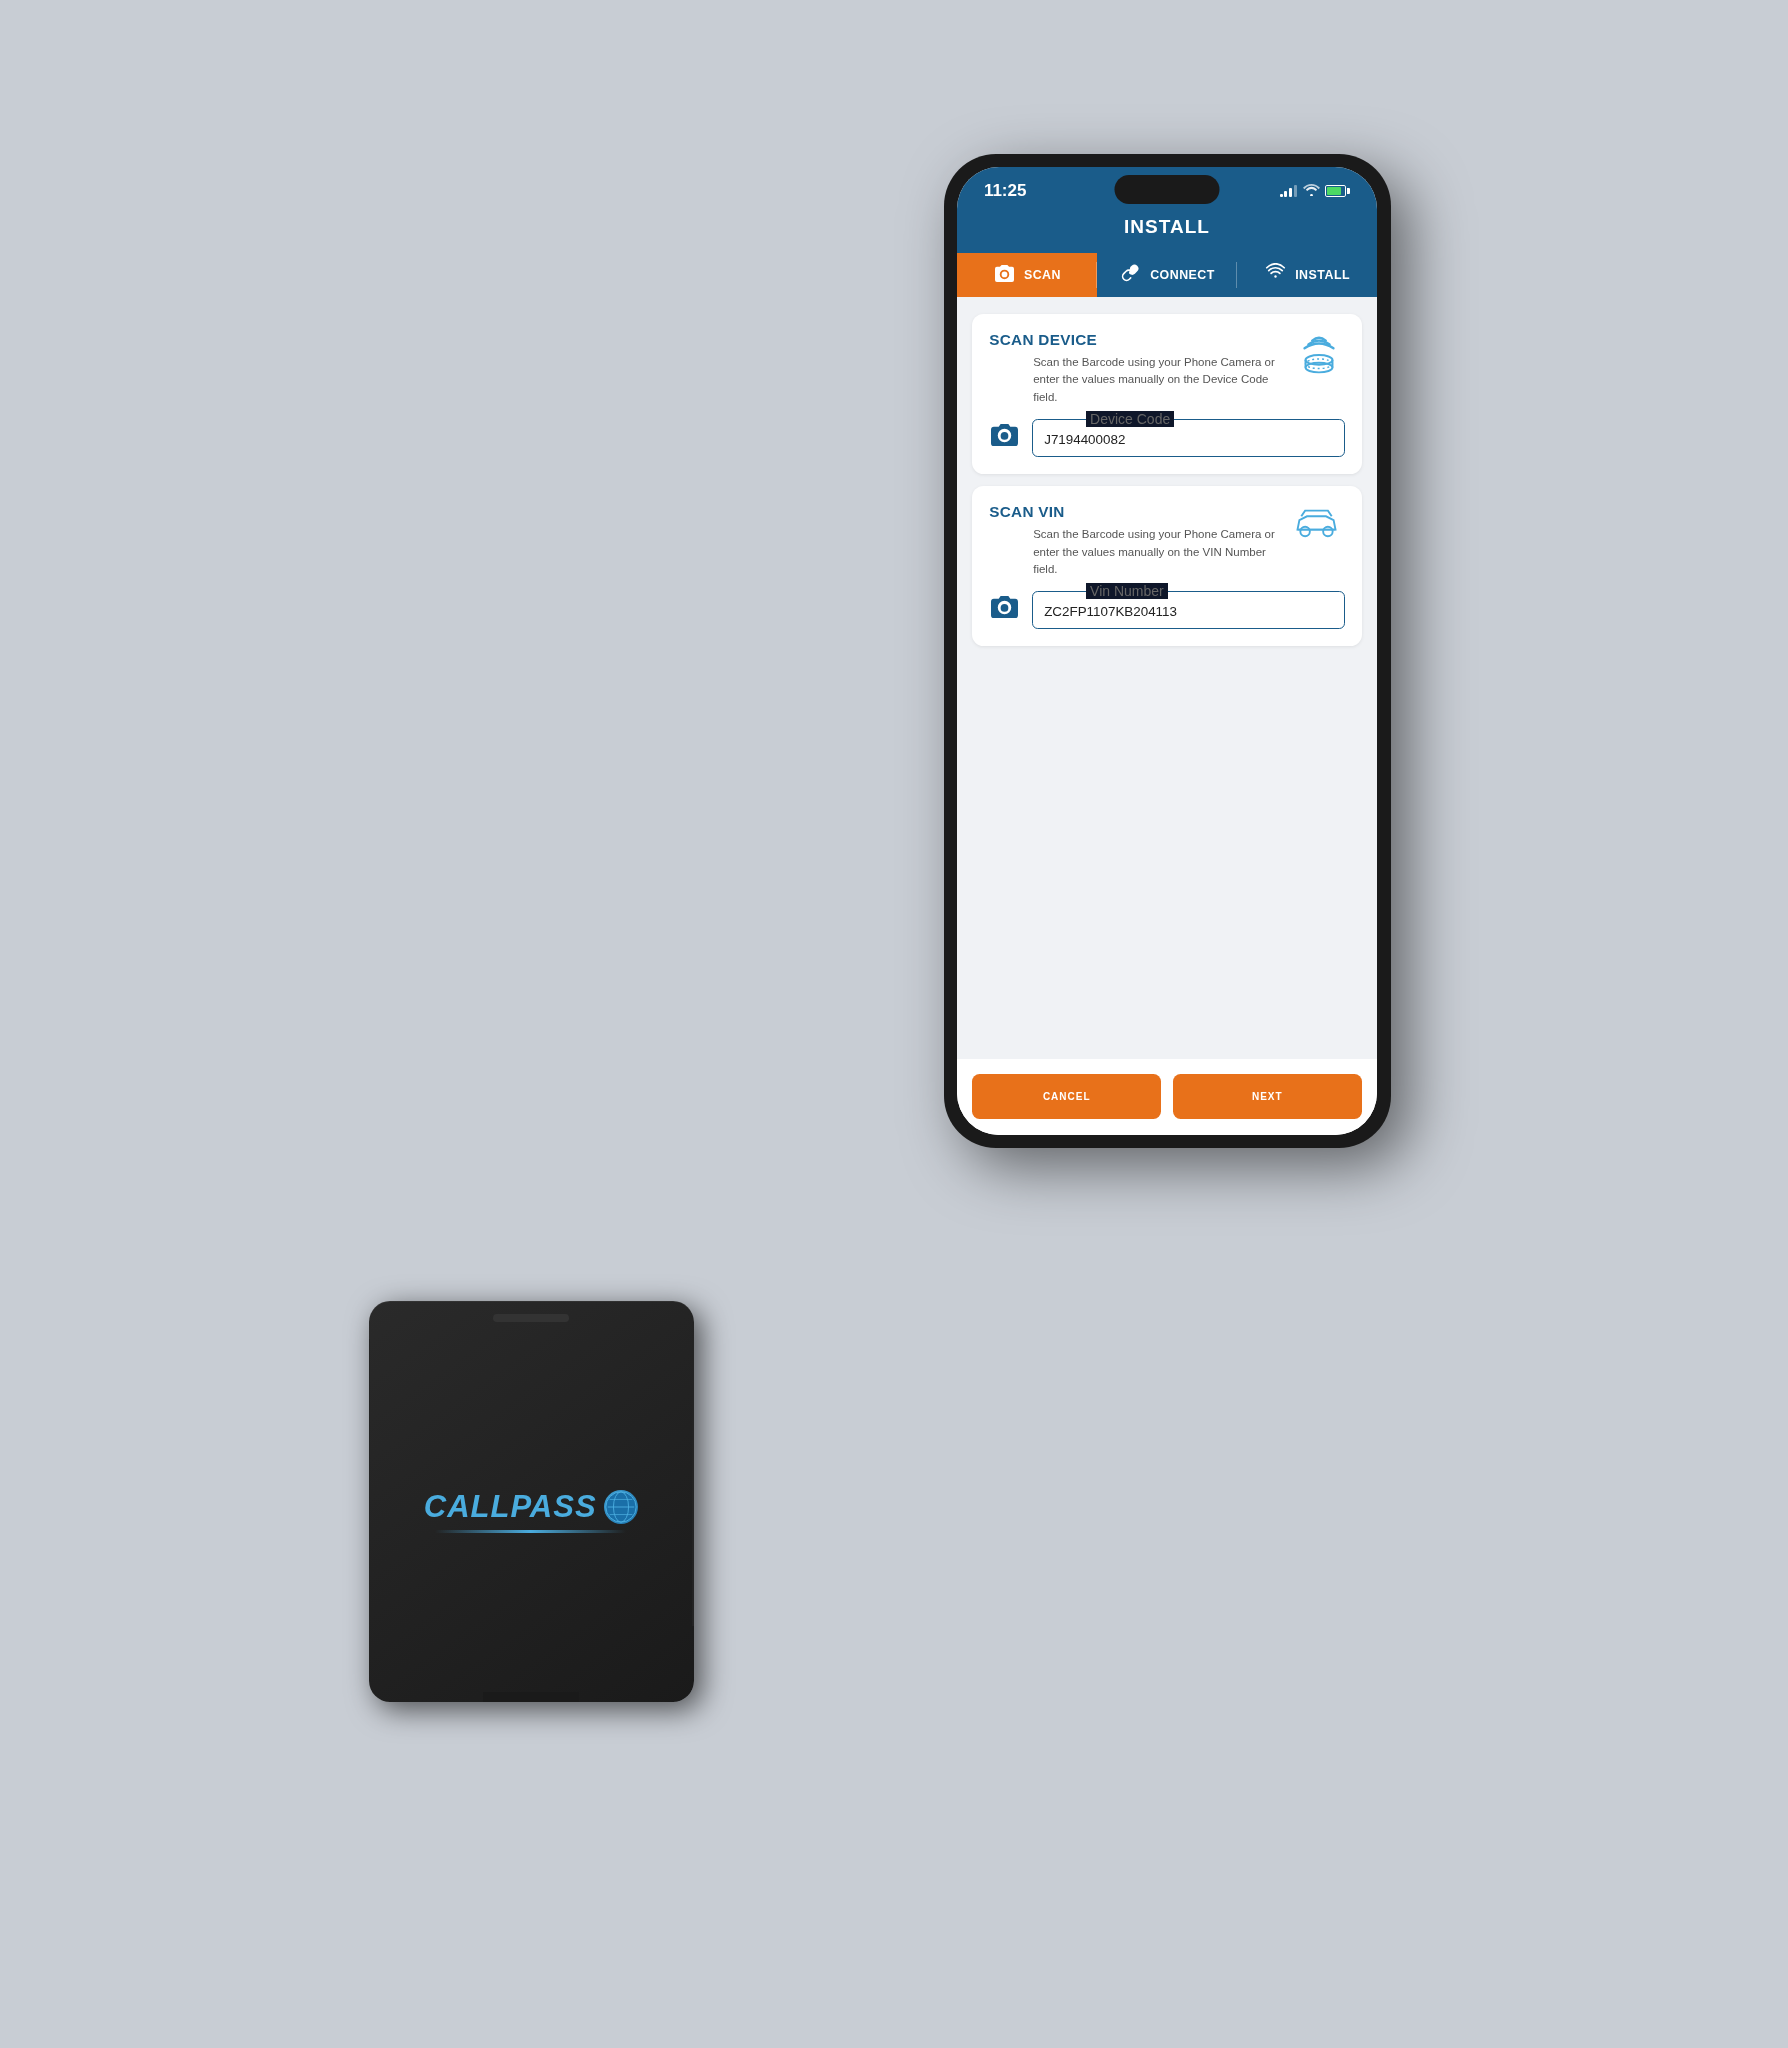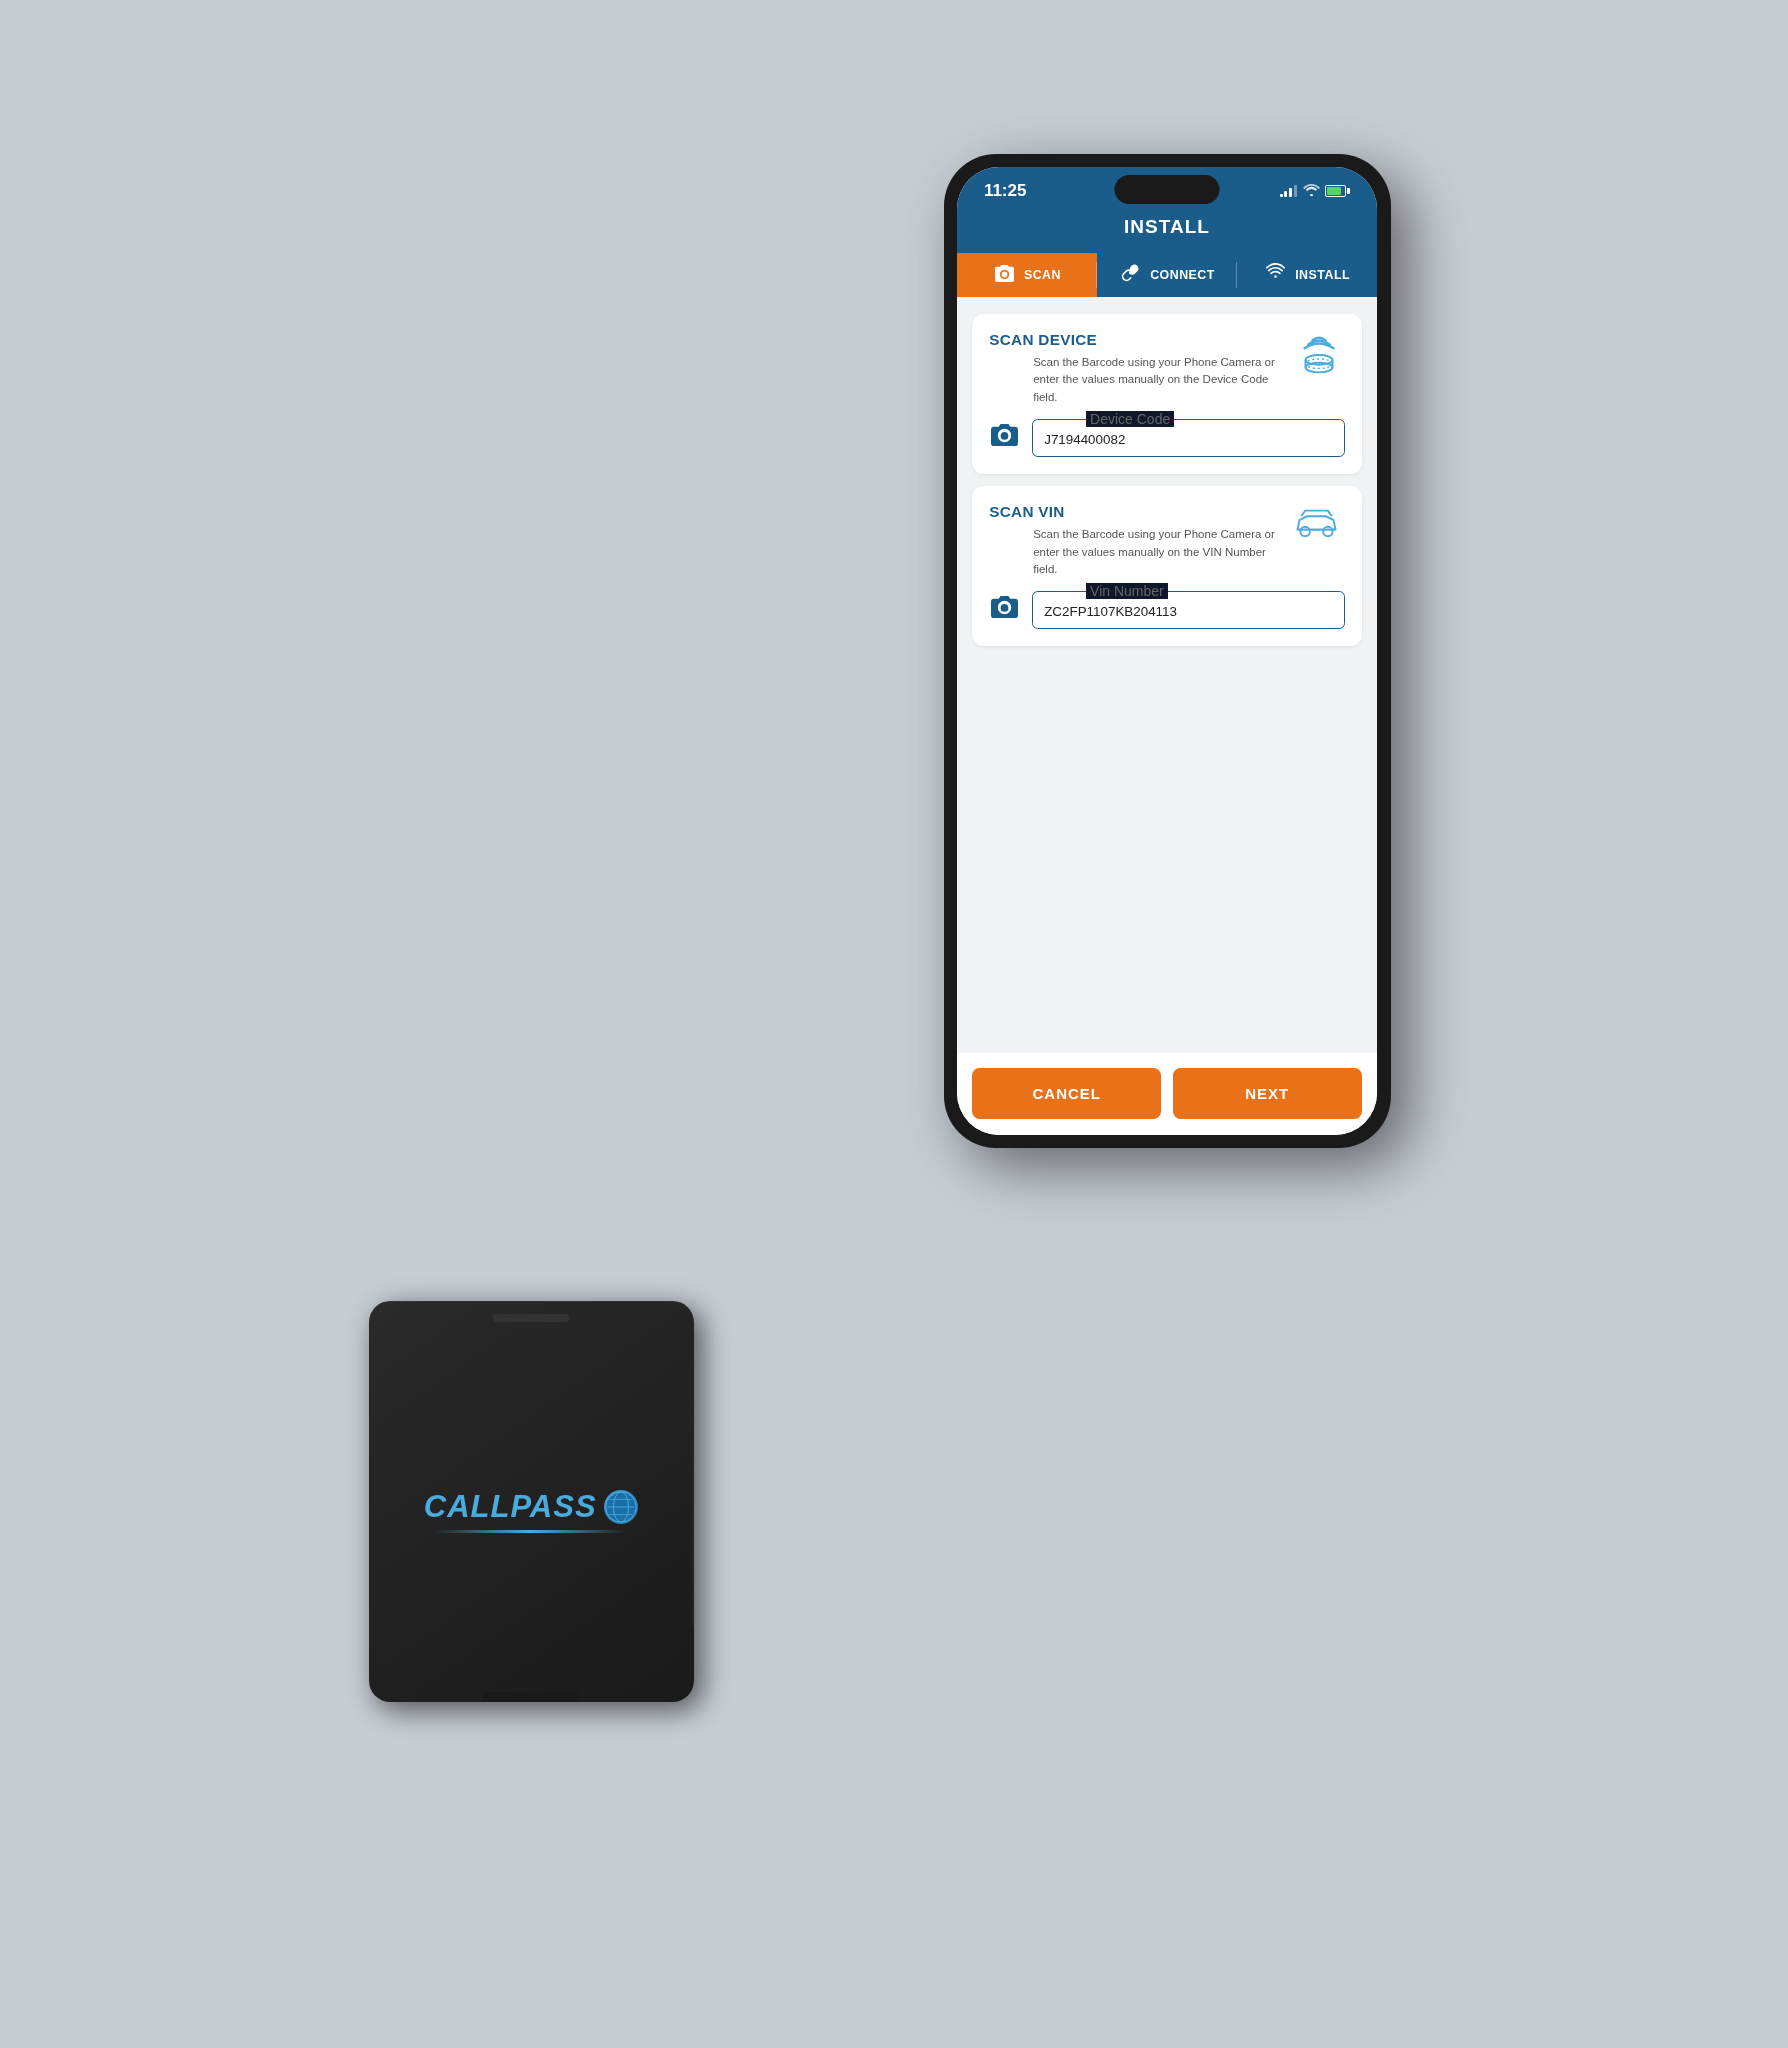--- a/index.html
+++ b/index.html
@@ -331,21 +331,21 @@
       gap: 11.5px;
       padding: 15.3px;
       flex-shrink: 0;
     }
 
     .footer-btn {
       flex: 1;
       padding: 17px 0;
       border: none;
       border-radius: 7.6px;
-      font-size: 15px;
+      font-size: 10px;
       font-weight: 700;
       letter-spacing: 1px;
       cursor: pointer;
       background: #e8711a;
       color: white;
     }
 
     
     .signal-bars {
       display: flex;

